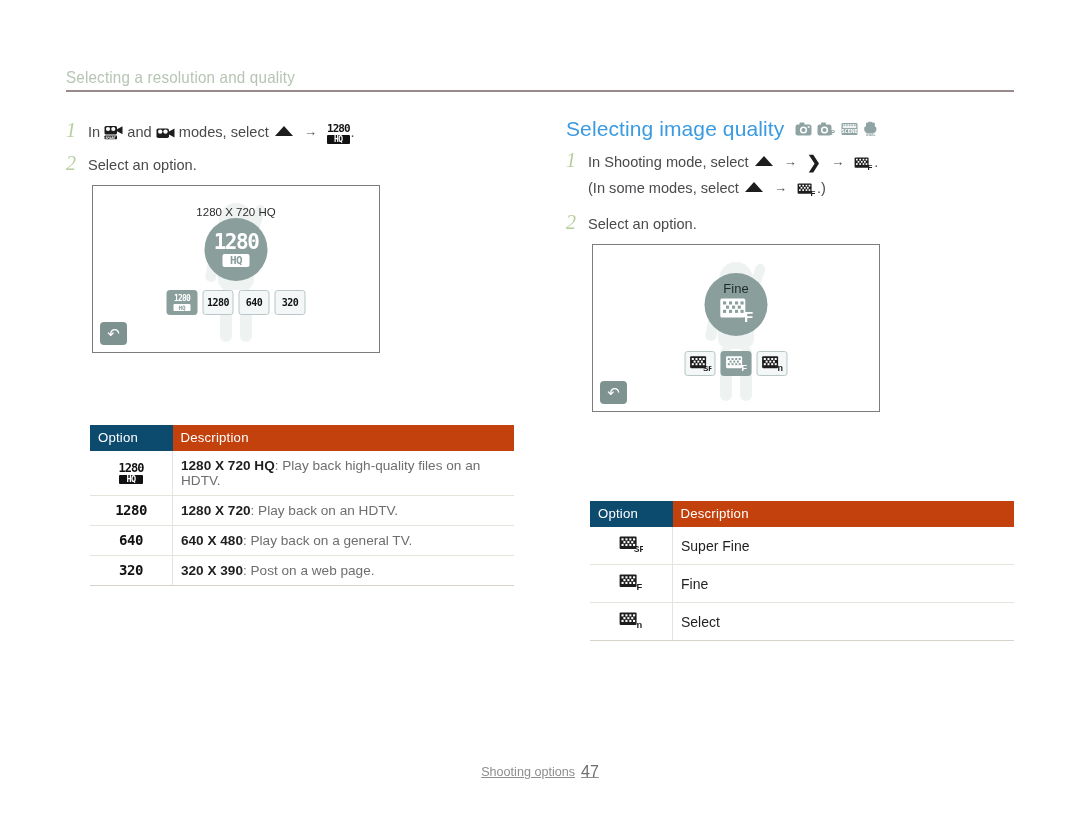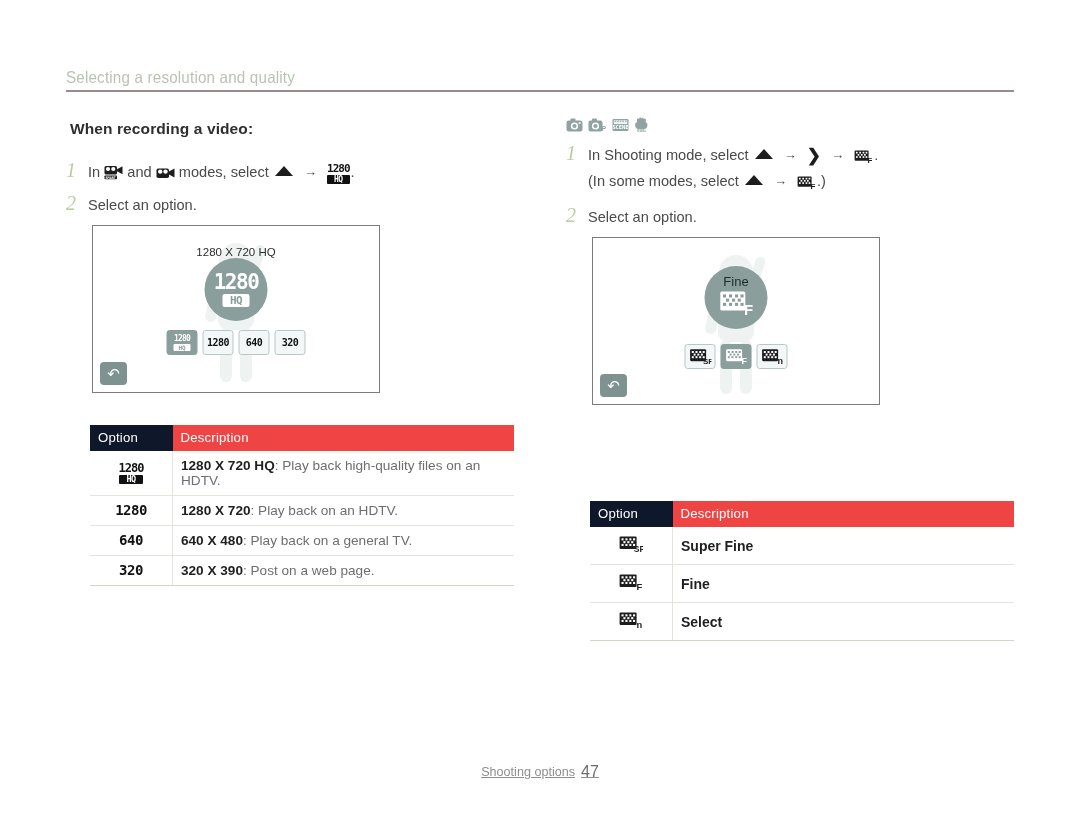--- a/index.html
+++ b/index.html
@@ -201,48 +201,48 @@
   }
 
   
   table.opt-table {
     border-collapse: collapse;
     width: 424px;
     margin-top: 10px;
     margin-left: 0;
   }
   table.opt-table thead th {
-    background: #ef4444;
+    background: #c2410c;
     color: #ffffff;
     font-weight: normal;
     font-size: 13.2px;
     text-align: left;
     padding: 5px 8px 6px 8px;
     letter-spacing: .2px;
   }
-  table.opt-table thead th.th-opt { background: #0f172a; width: 66px; }
+  table.opt-table thead th.th-opt { background: #0c4a6e; width: 66px; }
   table.opt-table tbody td {
     border-bottom: 1px solid #e6e3dc;
     padding: 7px 8px;
     font-size: 13.6px;
     color: #6a6a6c;
     vertical-align: middle;
   }
   table.opt-table tbody td.c-icon {
     width: 66px; text-align: center; border-right: 1px solid #e6e3dc;
   }
   table.opt-table tbody tr:last-child td { border-bottom: 1.5px solid #d7d3c8; }
   .t-strong { color: #1f1f1f; font-weight: bold; }
   .t-plain  { color: #6e6e70; }
 
   #table-left  { position: absolute; left: 90px;  top: 415px; }
   #table-right { position: absolute; left: 590px; top: 491px; }
   #table-right table.opt-table { width: 424px; }
   #table-right tbody td { padding-top: 8px; padding-bottom: 8px; }
-  #table-right tbody td.c-desc { color: #1f1f1f; font-weight: bold; font-size: 14px;}
+  #table-right tbody td.c-desc { color: #1f1f1f; font-weight: normal; font-size: 14px;}
 
   
   #footer {
     position: absolute;
     left: 0; right: 0; top: 763px;
     text-align: center;
     font-size: 12.6px;
     color: #8e8e90;
     text-decoration: underline;
   }
@@ -254,21 +254,20 @@
 </head>
 <body>
 
 <div id="page-header">
   <span class="hdr-text">Selecting a resolution and quality</span>
   <div class="hdr-rule"></div>
 </div>
 
 <div class="col" id="col-left">
 
-  <div class="subhead">When recording a video:</div>
 
   <div class="step">
     <div class="step-num">1</div>
     <div class="step-body">
       <span>In</span>
 
       <span class="inl">
         <svg width="19" height="15" viewBox="0 0 19 15">
           <rect x="0.5" y="1" width="12.5" height="8.5" rx="1.6" fill="#1d1d1d"></rect>
           <path d="M13 4.2 L18.5 1.2 L18.5 9.3 L13 6.3 Z" fill="#1d1d1d"></path>
@@ -394,20 +393,21 @@
           <span class="t-strong">320 X 390</span><span class="t-plain">: Post on a web page.</span>
         </td>
       </tr>
     </tbody>
   </table>
 </div>
 
 <div class="col" id="col-right">
 
   <div class="sect-title-row">
+    <div class="sect-title">Selecting image quality</div>
     <div class="mode-icons">
       <span class="mi">
         <svg width="17" height="14" viewBox="0 0 17 14">
           <rect x="0.5" y="2.5" width="16" height="11" rx="2.2" fill="#8fa3a3"></rect>
           <rect x="4.5" y="0.5" width="5" height="3" rx="1" fill="#8fa3a3"></rect>
           <circle cx="8.5" cy="8" r="3.6" fill="#fff"></circle>
             <circle cx="8.5" cy="8" r="2.1" fill="#8fa3a3"></circle>
           <rect x="12.6" y="4.2" width="2.2" height="1.6" rx="0.6" fill="#fff"></rect>
         </svg>
       </span>

